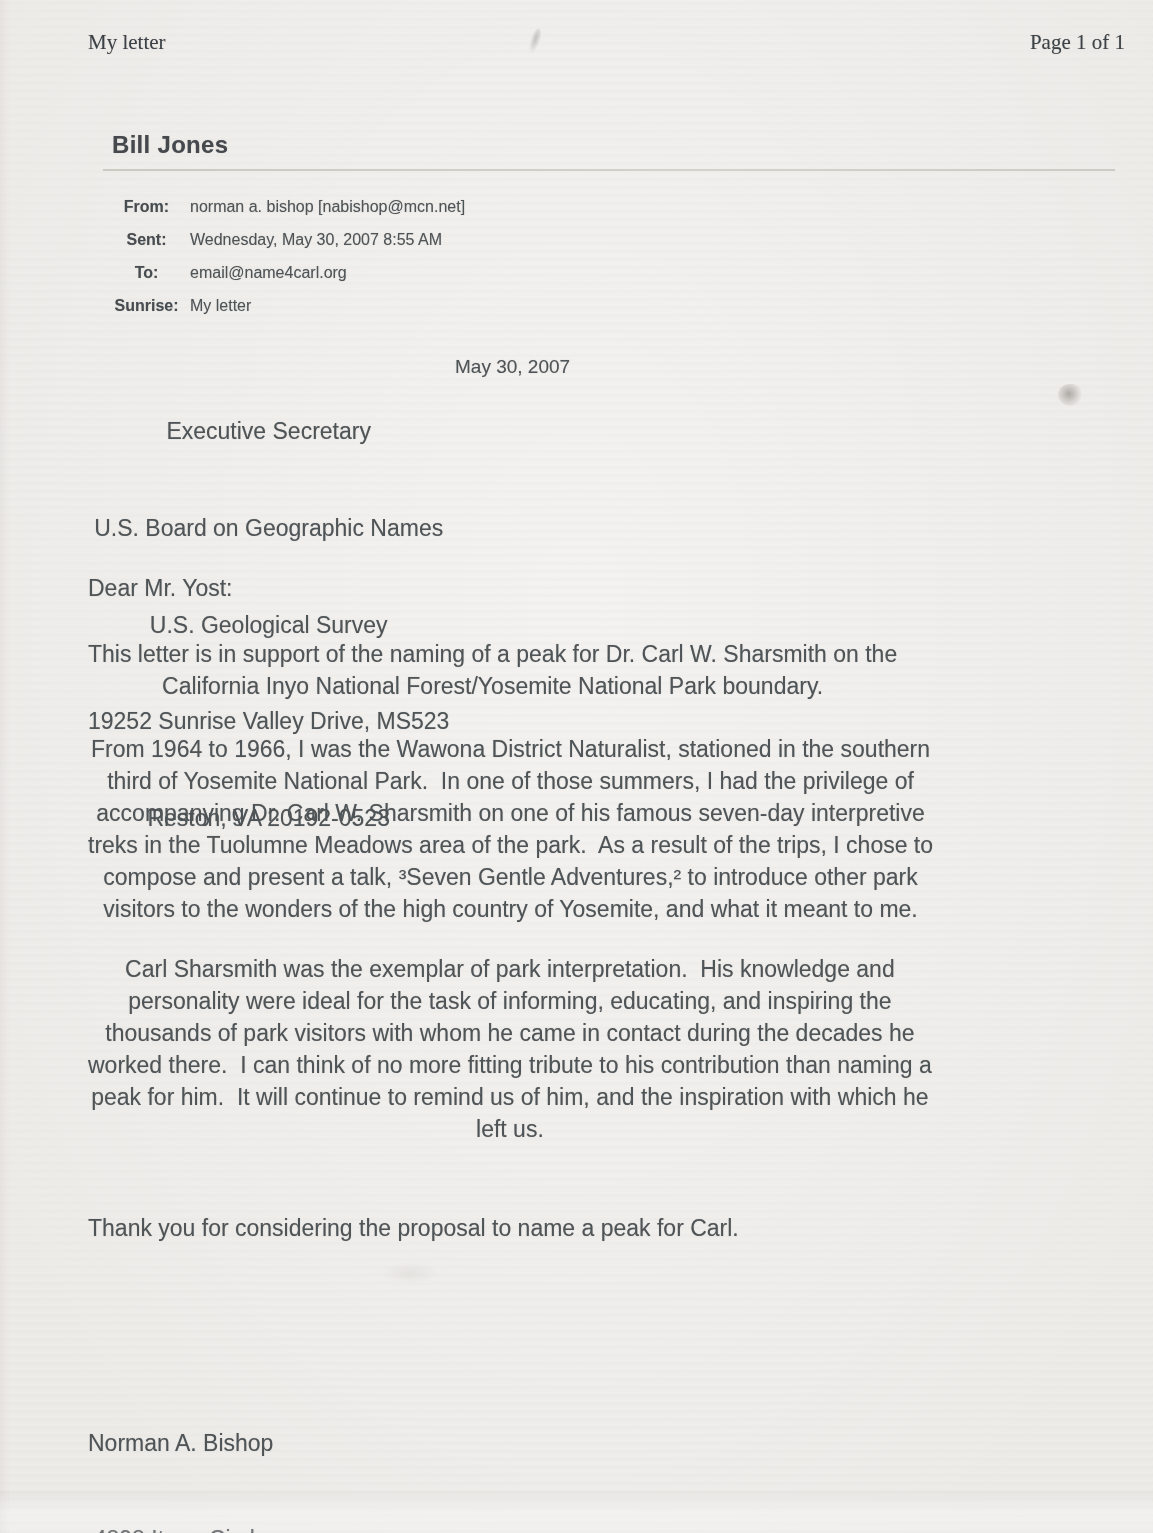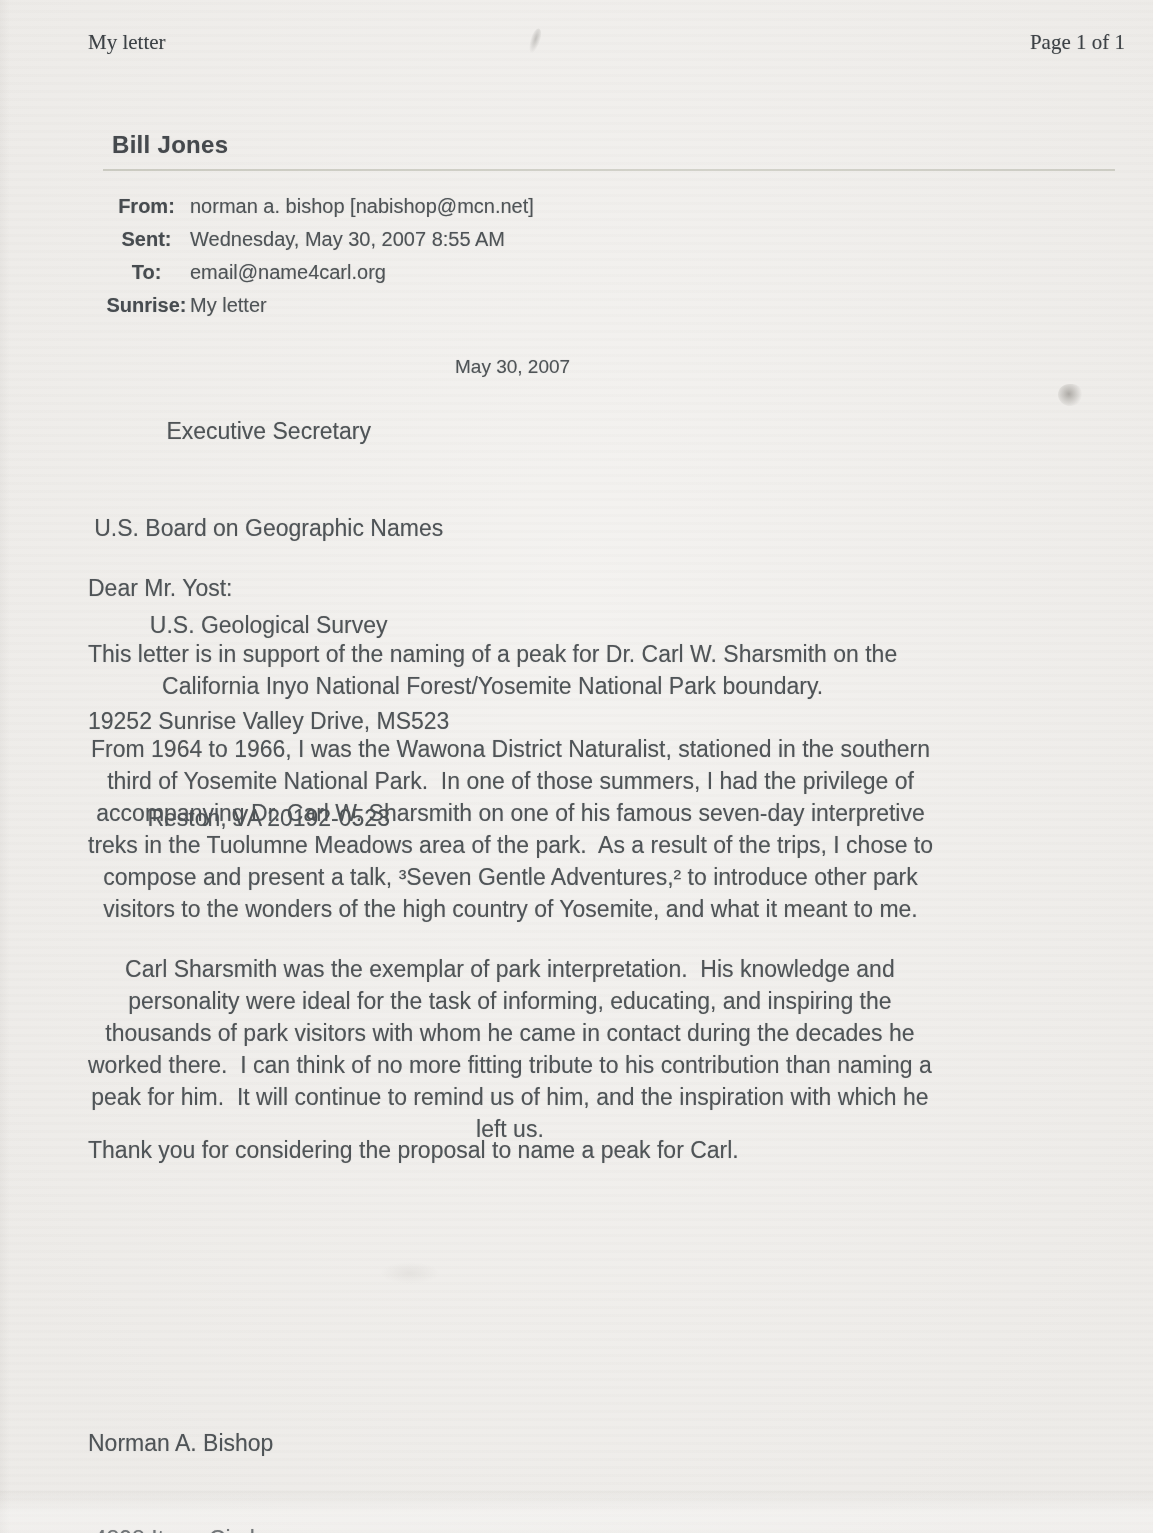--- a/index.html
+++ b/index.html
@@ -47,21 +47,21 @@
     position: absolute;
     top: 169px; left: 103px;
     width: 1012px; height: 2px;
     background: linear-gradient(to right, #c7c7bd, #cfcfc6 60%, #c9c9c0);
     opacity: 0.9;
   }
 
   .email-fields {
     position: absolute;
     top: 196px; left: 103px;
-    font-size: 20px;
+    font-size: 16px;
   }
   .field-row {
     display: flex;
     height: 21px;
     line-height: 21px;
     margin-bottom: 12px;
   }
   .field-label {
     width: 87px;
     font-weight: bold;
@@ -98,21 +98,21 @@
   }
   .paragraph {
     position: absolute;
     left: 0;
     font-size: 23px;
   }
   .para-line { height: 32px; line-height: 32px; white-space: pre; }
   .p1 { top: 638px; }
   .p2 { top: 733px; }
   .p3 { top: 953px; }
-  .closing { top: 1134px; }
+  .closing { top: 1212px; }
 
   .signature-block {
     position: absolute;
     top: 1363px; left: 0;
     font-size: 23px;
     line-height: 32px;
     white-space: pre;
   }
 
   

